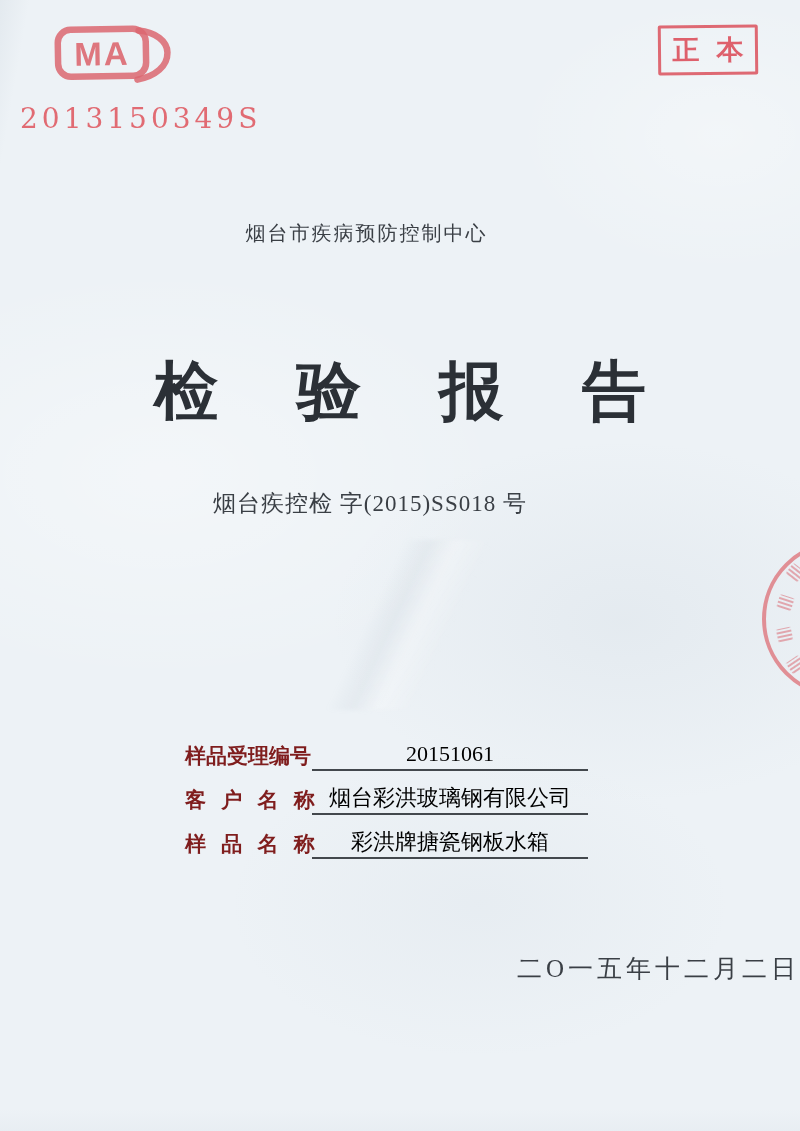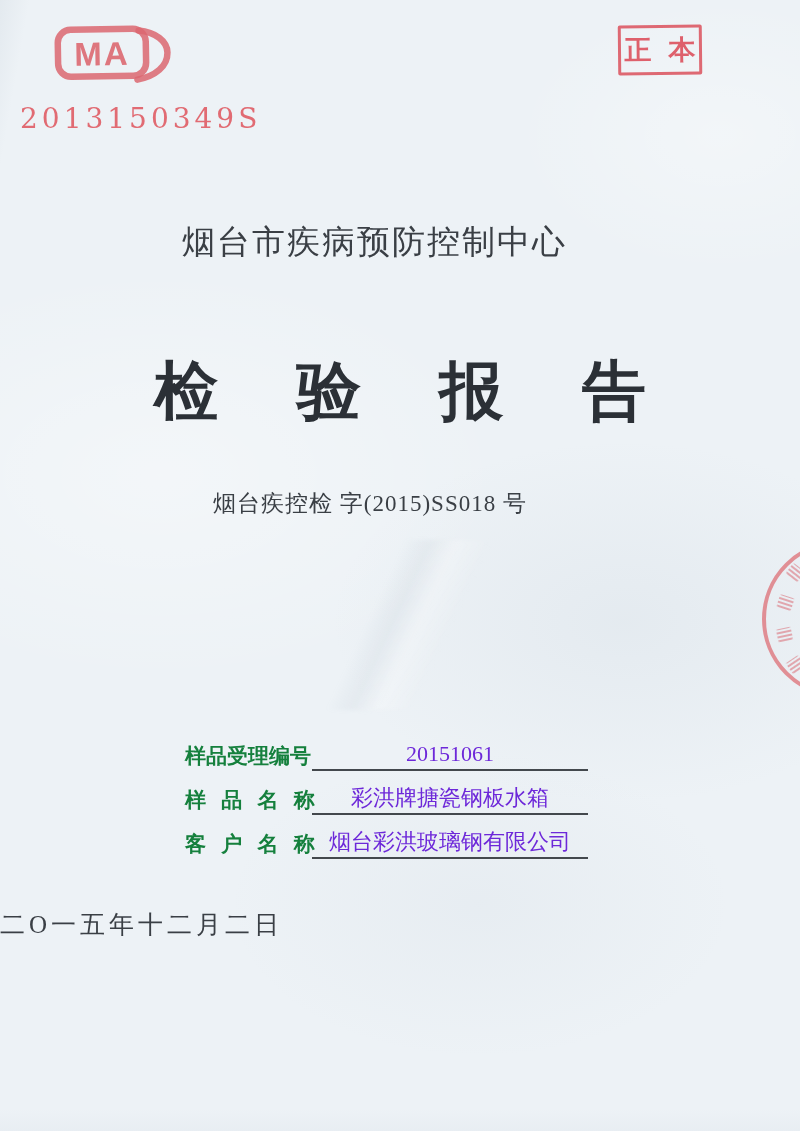--- a/index.html
+++ b/index.html
@@ -35,34 +35,34 @@
   .cma-serial {
     position:absolute; left:20px; top:90px;
     font-family:"DejaVu Serif",serif;
     font-size:28px; letter-spacing:4px;
     color:rgba(224,95,103,0.92);
     margin-top:12px;
   }
 
   
   .copy-stamp {
-    position:absolute; left:618px; top:25px; width:84px; height:50px;
+    position:absolute; left:658px; top:25px; width:100px; height:50px;
     border:3px solid rgba(219,80,92,0.85); border-radius:2px;
     display:flex; align-items:center; justify-content:center;
     transform:rotate(-0.6deg);
   }
   .copy-stamp .txt {
     font-size:27px; letter-spacing:17px; margin-right:-17px;
     color:rgba(219,80,92,0.9); font-weight:bold;
   }
 
   
   .org-name {
-    position:absolute; left:8px; top:220px; width:733px;
-    text-align:center; font-size:33px; letter-spacing:2px; color:#3a3f45;
+    position:absolute; left:0; top:220px; width:733px;
+    text-align:center; font-size:20px; letter-spacing:2px; color:#3a3f45;
   }
   .report-title {
     position:absolute; left:50%; top:354px; transform:translateX(-50%);
     width:492px; display:flex; justify-content:space-between;
     font-size:64px; font-weight:bold; color:#2b3036; line-height:1.2;
   }
   .report-no {
     position:absolute; left:0; top:488px; width:740px;
     text-align:center; font-size:23px; letter-spacing:1px; color:#3a3f45;
   }
@@ -81,32 +81,32 @@
   .seal-mark.m1 { left:22px; top:22px;  transform:rotate(38deg); }
   .seal-mark.m2 { left:12px; top:52px;  transform:rotate(18deg); }
   .seal-mark.m3 { left:11px; top:84px;  transform:rotate(-12deg); }
   .seal-mark.m4 { left:22px; top:114px; transform:rotate(-34deg); }
 
   
   .fields { position:absolute; left:185px; top:740px; width:403px; }
   .field-row { display:flex; align-items:flex-end; height:31px; margin-bottom:13px; }
   .field-label {
     width:127px; flex:none; white-space:nowrap;
-    font-size:21px; font-weight:bold; color:#15803d; line-height:29px;
+    font-size:21px; font-weight:bold; color:#7f1d1d; line-height:29px;
   }
   .row-spaced .field-label { letter-spacing:5px; }
   .field-blank {
     flex:1; border-bottom:2px solid #43484d;
-    text-align:center; font-size:22px; color:#6d28d9; line-height:29px;
+    text-align:center; font-size:22px; color:#000000; line-height:29px;
     padding-bottom:1px; white-space:nowrap;
   }
 
   .doc-date {
-    position:absolute; left:0; top:908px; width:800px;
-    text-align:left; font-size:25px; letter-spacing:4px; color:#3a3f45;
+    position:absolute; left:0; top:952px; width:800px;
+    text-align:right; font-size:25px; letter-spacing:4px; color:#3a3f45;
   }
 </style>
 </head>
 <body>
 
 <div class="paper-texture"></div>
 <div class="crease"></div>
 
 <svg class="cma-stamp" viewBox="0 0 122 68">
   <rect x="4" y="7" width="88" height="47" rx="13" fill="none" stroke="rgba(217,85,94,0.85)" stroke-width="6.5"></rect>
@@ -136,22 +136,22 @@
   <div class="seal-mark m3"></div>
   <div class="seal-mark m4"></div>
 </div>
 
 <div class="fields">
   <div class="field-row">
     <span class="field-label">样品受理编号</span>
     <span class="field-blank">20151061</span>
   </div>
   <div class="field-row row-spaced">
+    <span class="field-label">客 户 名 称</span>
+    <span class="field-blank">烟台彩洪玻璃钢有限公司</span>
+  </div>
+  <div class="field-row row-spaced">
     <span class="field-label">样 品 名 称</span>
     <span class="field-blank">彩洪牌搪瓷钢板水箱</span>
-  </div>
-  <div class="field-row row-spaced">
-    <span class="field-label">客 户 名 称</span>
-    <span class="field-blank">烟台彩洪玻璃钢有限公司</span>
   </div>
 </div>
 
 <div class="doc-date">二O一五年十二月二日</div>
 
 </body></html>

